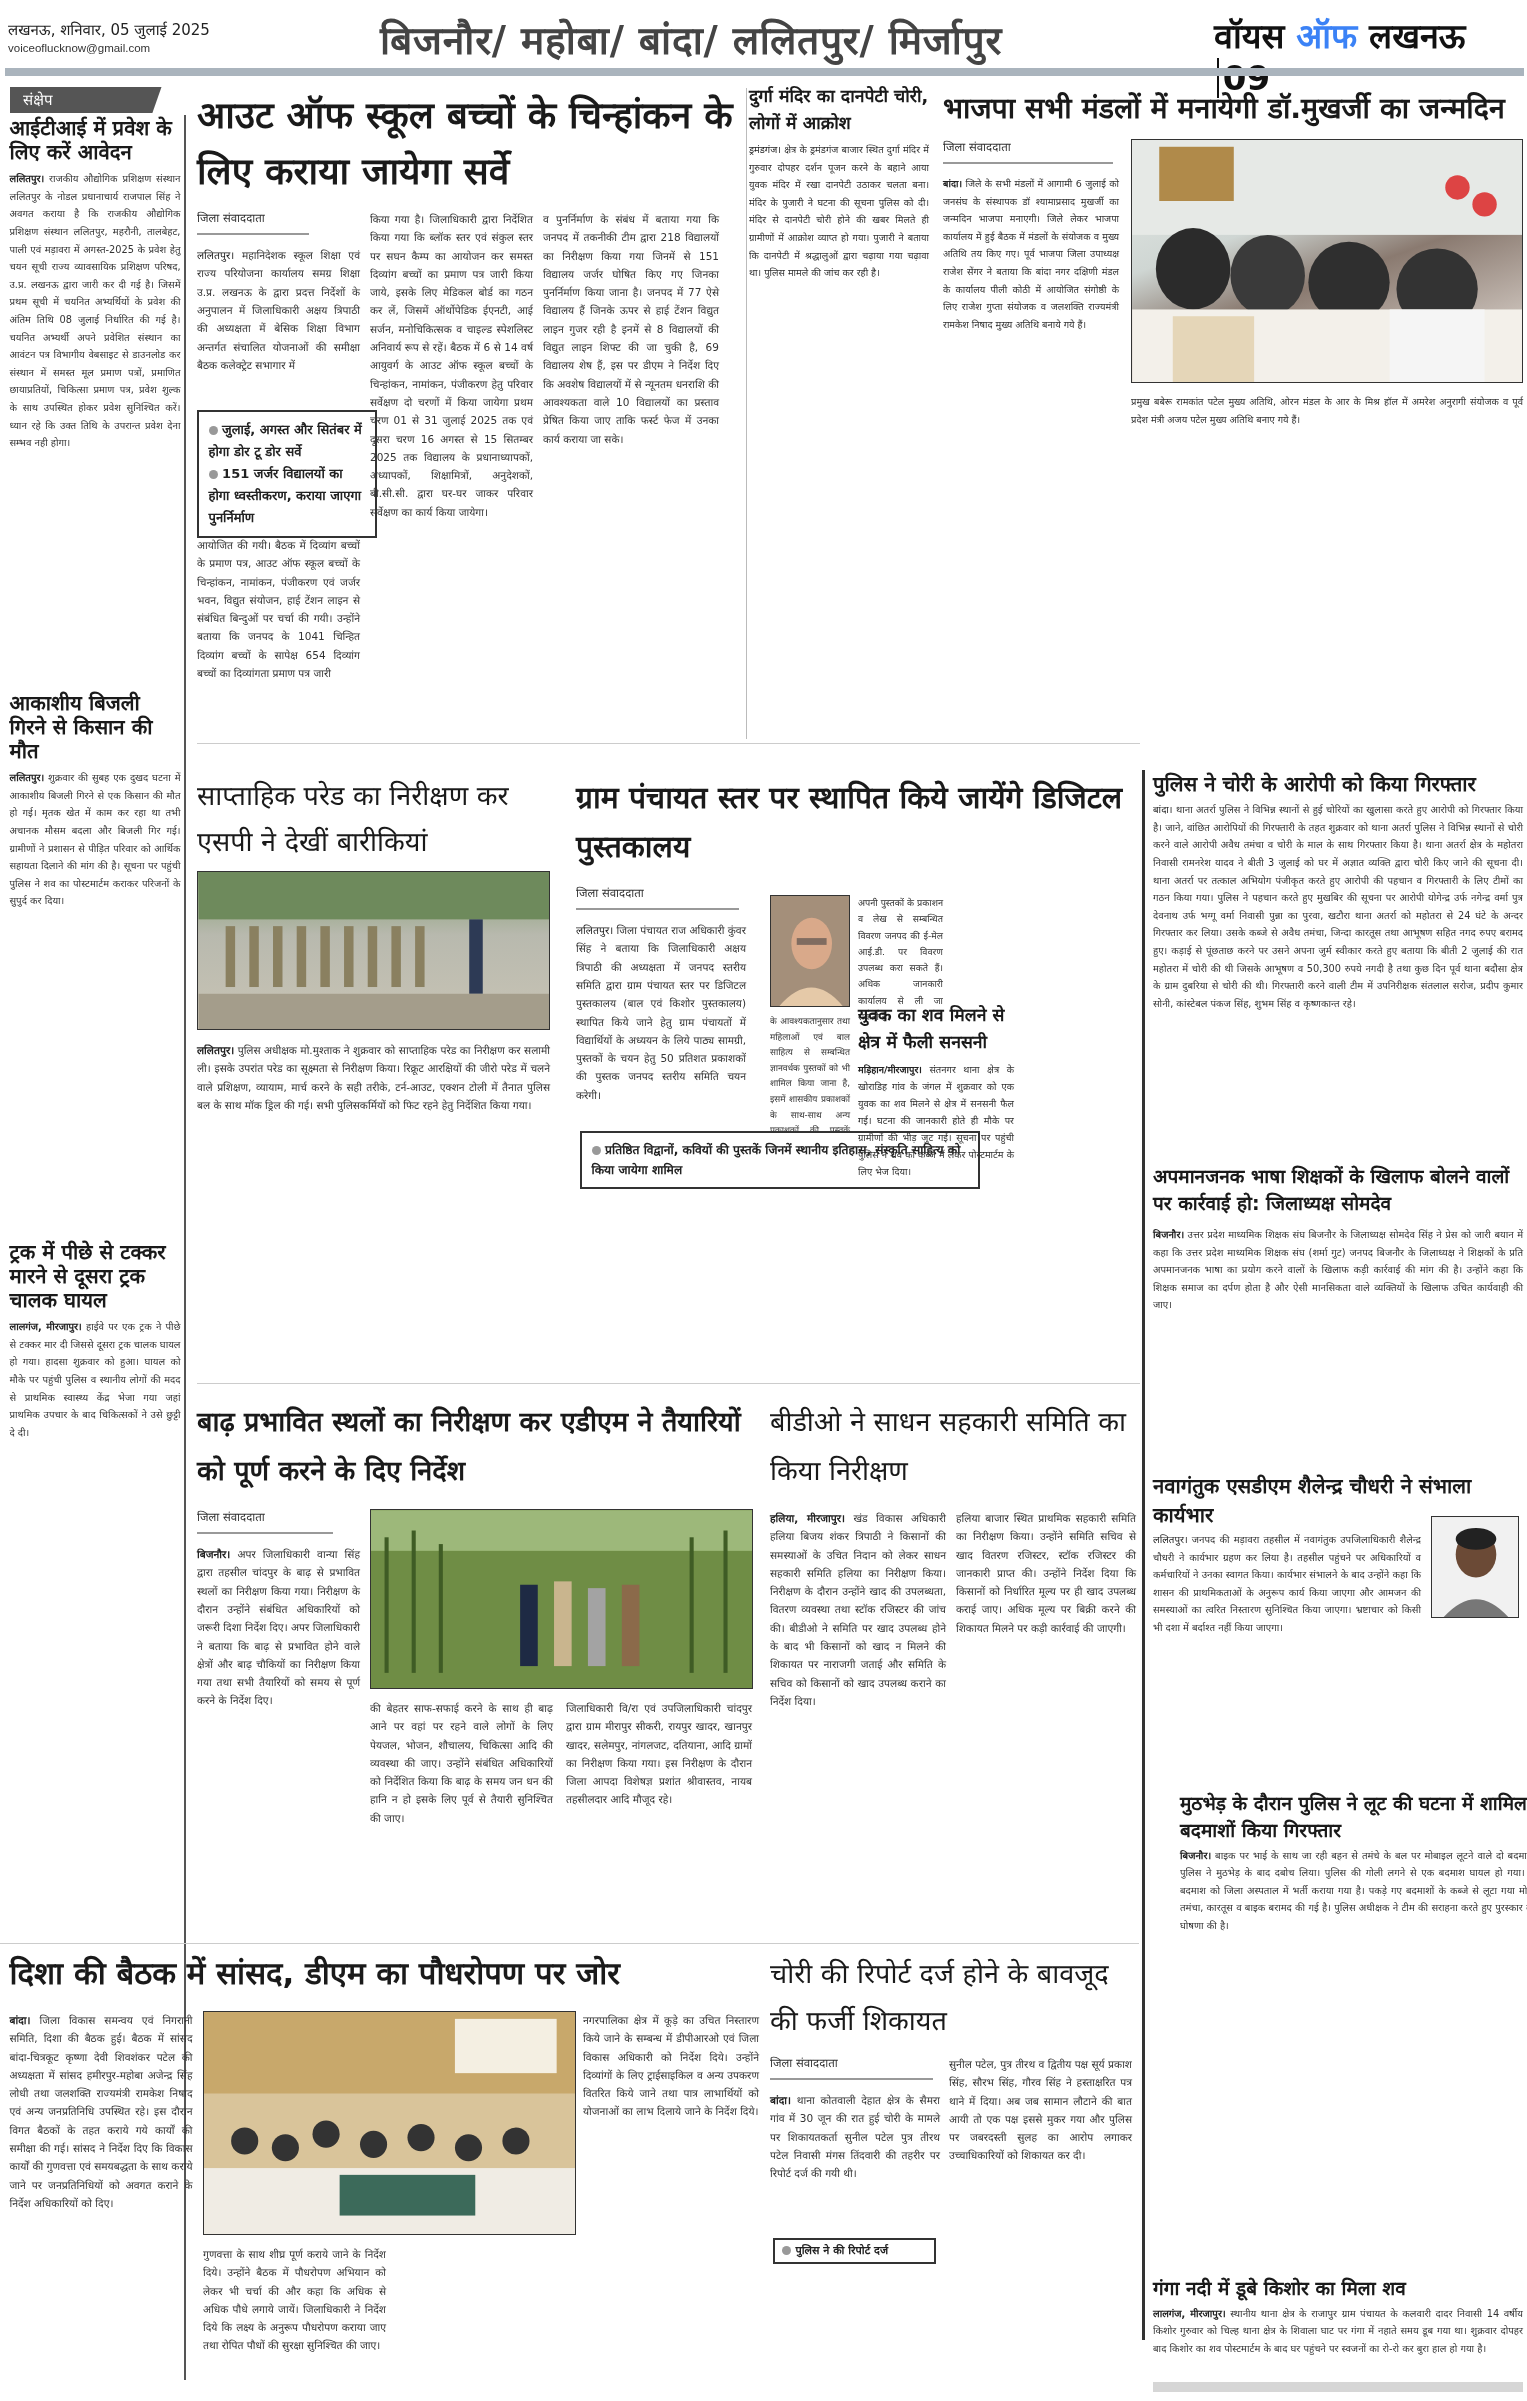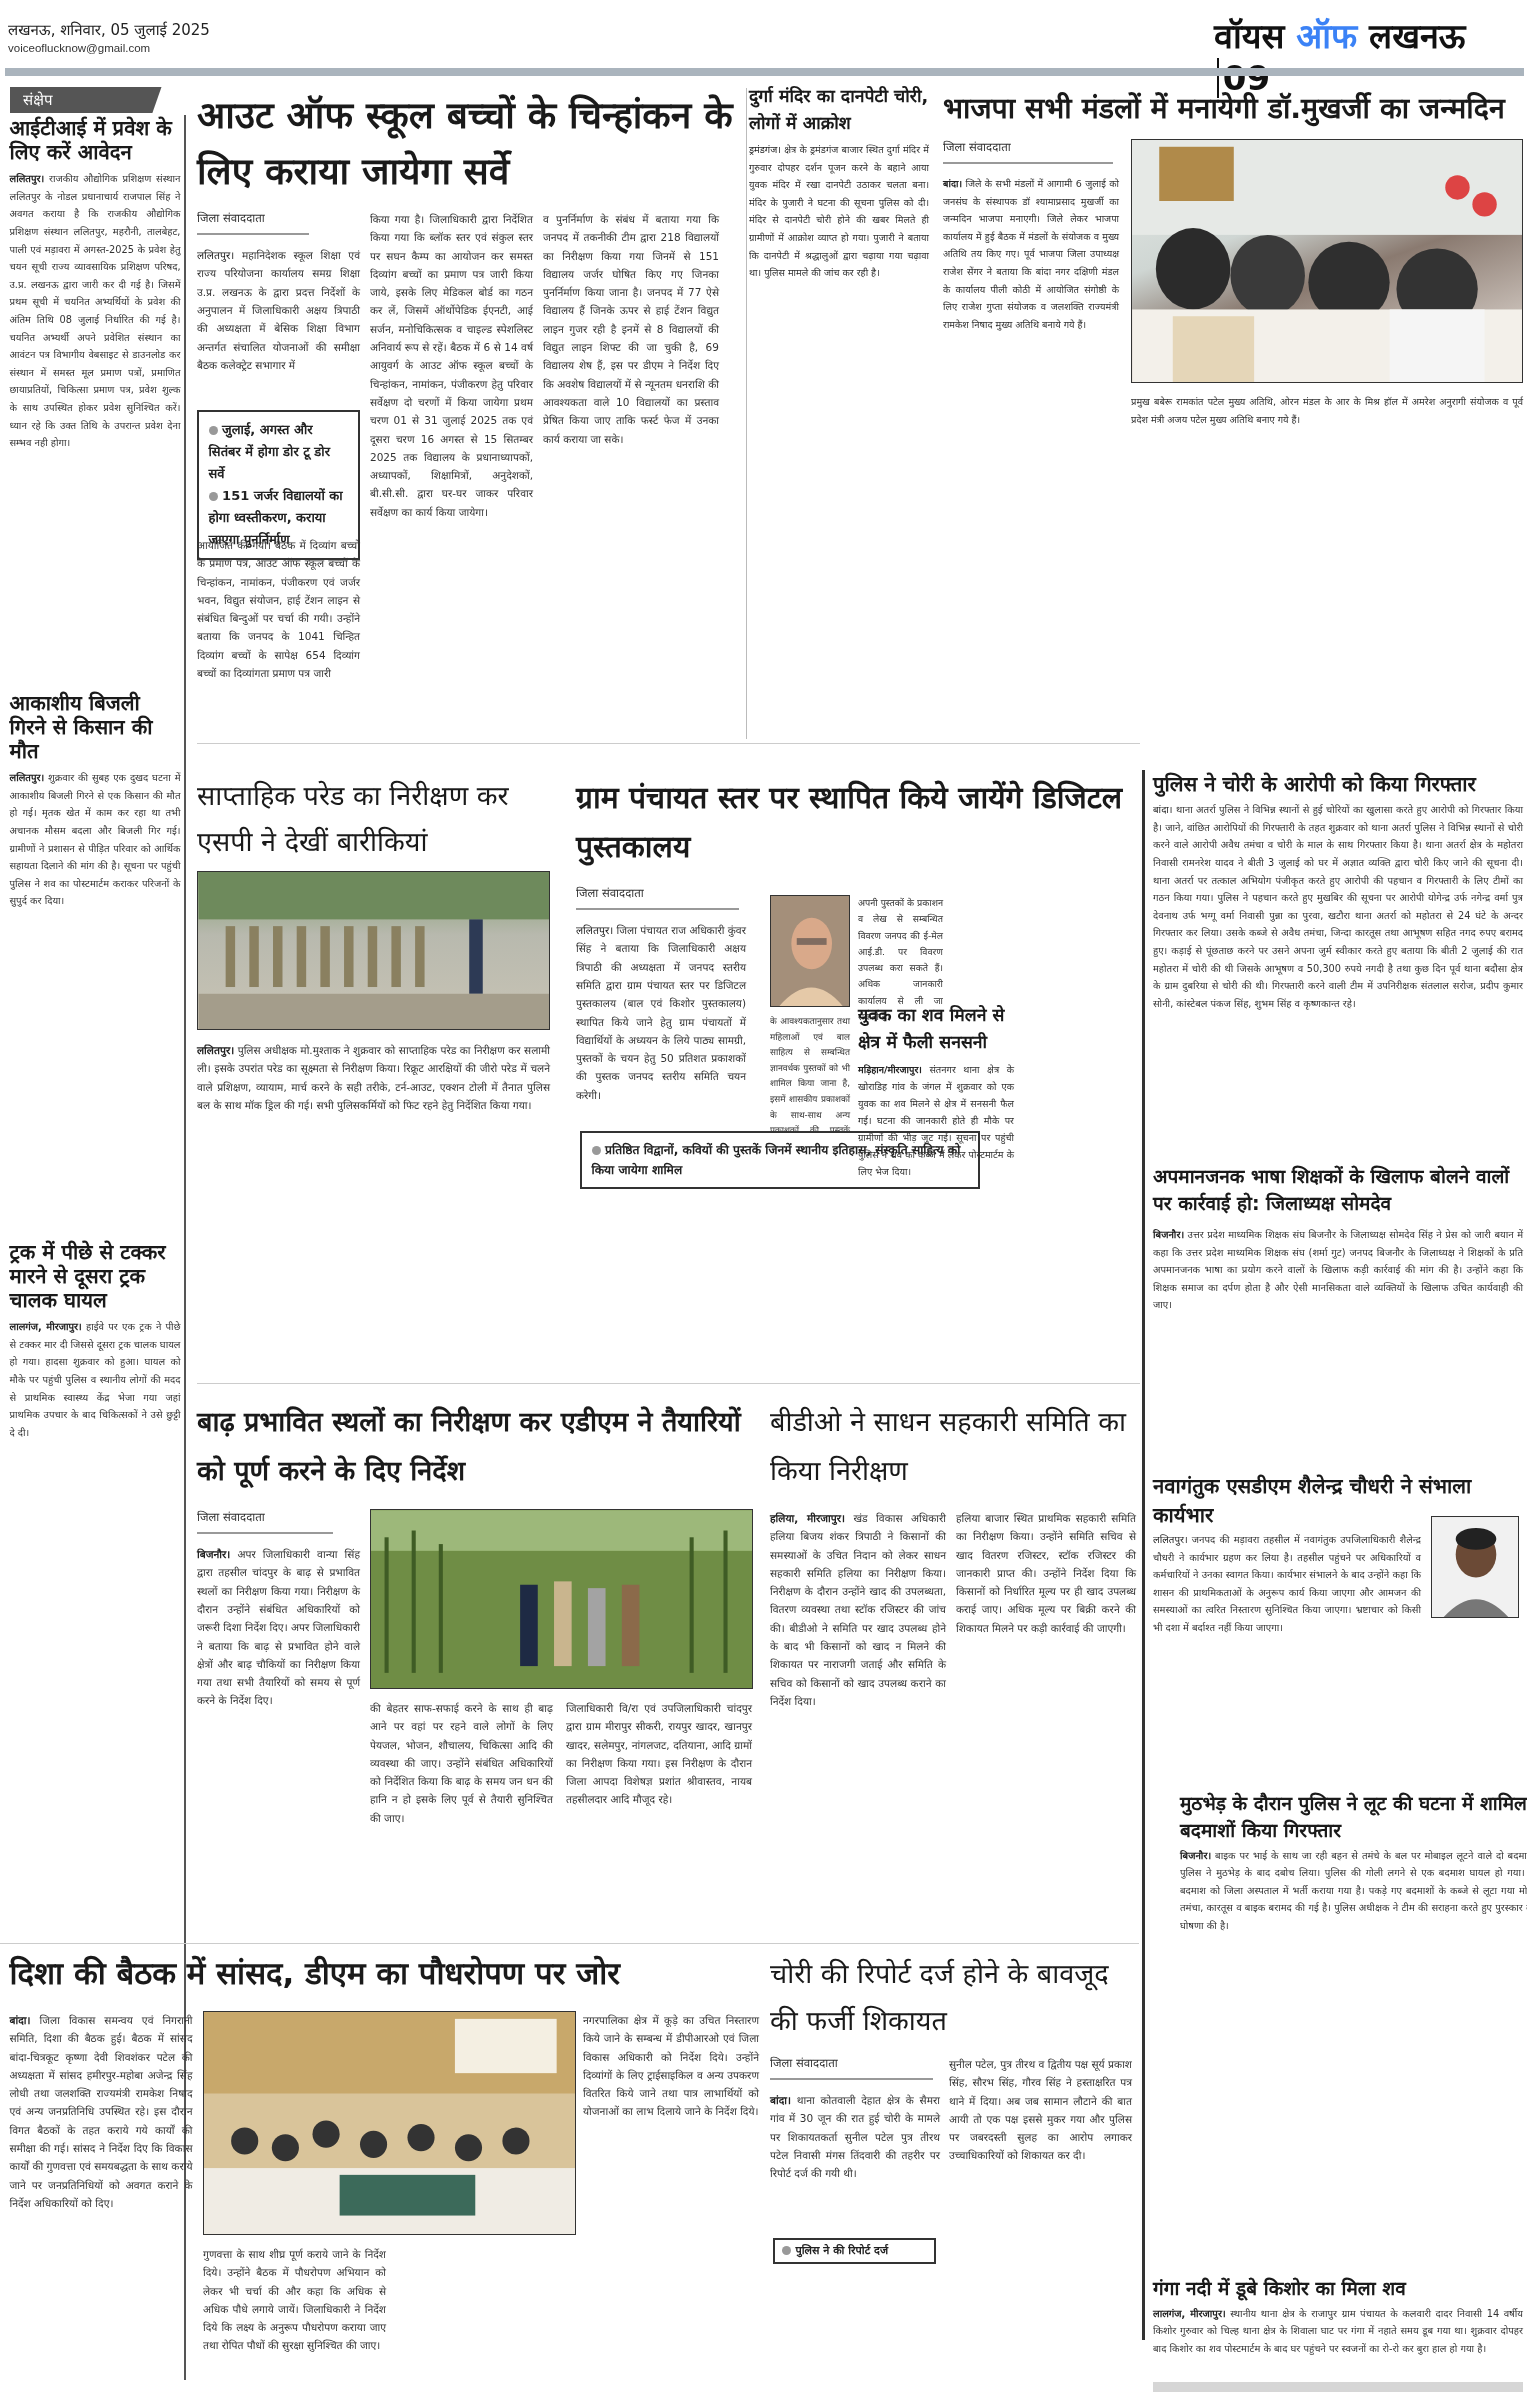--- a/index.html
+++ b/index.html
@@ -27,20 +27,21 @@
   .callout { position: absolute; border: 2px solid #333; background: #fff; padding: 6.8px 9.5px; font-weight: bold; font-size: 15px; line-height: 26px; color: #222; }
   .callout .dot { display: inline-block; width: 9.5px; height: 9.5px; border-radius: 50%; background: #999; margin-right: 4.1px; vertical-align: middle; }
   .sankshep-tab { position: absolute; left: 9.5px; top: 87px; width: 152px; height: 26px; background: #555; clip-path: polygon(0 0, 100% 0, 94% 100%, 0 100%); color: #fff; font-size: 15px; padding-left: 13.6px; line-height: 26px; }
 </style>
 </head>
 <body>
 
 <div class="masthead">
   <div class="mh-date">लखनऊ, शनिवार, 05 जुलाई 2025</div>
   <div class="mh-email">voiceoflucknow@gmail.com</div>
+  <div class="mh-title">बिजनौर/ महोबा/ बांदा/ ललितपुर/ मिर्जापुर</div>
   <div class="mh-brand">
     <span>वॉयस</span>
     <span class="gray">ऑफ</span>
     <span>लखनऊ</span>
     <span class="pg">09</span>
   </div>
   <div class="mh-rule"></div>
 </div>
 
 <div class="sankshep-tab">संक्षेप</div>
@@ -73,21 +74,21 @@
 <div class="box" style="left:197px; top:88px; width:536px;">
   <div class="headline" style="font-size:37px; line-height:56px;">आउट ऑफ स्कूल बच्चों के चिन्हांकन के लिए कराया जायेगा सर्वे</div>
 </div>
 <div class="box" style="left:197px; top:210px; width:163px;">
   <div class="byline" style="width:112px;">जिला संवाददाता</div>
   <div class="col-text">
     <span class="lead" style="font-weight:normal;">ललितपुर।</span>
     <span>महानिदेशक स्कूल शिक्षा एवं राज्य परियोजना कार्यालय समग्र शिक्षा उ.प्र. लखनऊ के द्वारा प्रदत्त निर्देशों के अनुपालन में जिलाधिकारी अक्षय त्रिपाठी की अध्यक्षता में बेसिक शिक्षा विभाग अन्तर्गत संचालित योजनाओं की समीक्षा बैठक कलेक्ट्रेट सभागार में</span>
   </div>
 </div>
-<div class="callout" style="left:197px; top:410px; width:163px; font-size:13px; line-height:22px;">
+<div class="callout" style="left:197px; top:410px; width:180px; font-size:13px; line-height:22px;">
   <div><span class="dot"></span><span>जुलाई, अगस्त और सितंबर में होगा डोर टू डोर सर्वे</span></div>
   <div><span class="dot"></span><span>151 जर्जर विद्यालयों का होगा ध्वस्तीकरण, कराया जाएगा पुनर्निर्माण</span></div>
 </div>
 <div class="box col-text" style="left:197px; top:536px; width:163px;">आयोजित की गयी। बैठक में दिव्यांग बच्चों के प्रमाण पत्र, आउट ऑफ स्कूल बच्चों के चिन्हांकन, नामांकन, पंजीकरण एवं जर्जर भवन, विद्युत संयोजन, हाई टेंशन लाइन से संबंधित बिन्दुओं पर चर्चा की गयी। उन्होंने बताया कि जनपद के 1041 चिन्हित दिव्यांग बच्चों के सापेक्ष 654 दिव्यांग बच्चों का दिव्यांगता प्रमाण पत्र जारी</div>
 <div class="box col-text" style="left:370px; top:210px; width:163px;">किया गया है। जिलाधिकारी द्वारा निर्देशित किया गया कि ब्लॉक स्तर एवं संकुल स्तर पर सघन कैम्प का आयोजन कर समस्त दिव्यांग बच्चों का प्रमाण पत्र जारी किया जाये, इसके लिए मेडिकल बोर्ड का गठन कर लें, जिसमें ऑर्थोपेडिक ईएनटी, आई सर्जन, मनोचिकित्सक व चाइल्ड स्पेशलिस्ट अनिवार्य रूप से रहें। बैठक में 6 से 14 वर्ष आयुवर्ग के आउट ऑफ स्कूल बच्चों के चिन्हांकन, नामांकन, पंजीकरण हेतु परिवार सर्वेक्षण दो चरणों में किया जायेगा प्रथम चरण 01 से 31 जुलाई 2025 तक एवं दूसरा चरण 16 अगस्त से 15 सितम्बर 2025 तक विद्यालय के प्रधानाध्यापकों, अध्यापकों, शिक्षामित्रों, अनुदेशकों, बी.सी.सी. द्वारा घर-घर जाकर परिवार सर्वेक्षण का कार्य किया जायेगा।</div>
 <div class="box col-text" style="left:543px; top:210px; width:176px;">व पुनर्निर्माण के संबंध में बताया गया कि जनपद में तकनीकी टीम द्वारा 218 विद्यालयों का निरीक्षण किया गया जिनमें से 151 विद्यालय जर्जर घोषित किए गए जिनका पुनर्निर्माण किया जाना है। जनपद में 77 ऐसे विद्यालय हैं जिनके ऊपर से हाई टेंशन विद्युत लाइन गुजर रही है इनमें से 8 विद्यालयों की विद्युत लाइन शिफ्ट की जा चुकी है, 69 विद्यालय शेष हैं, इस पर डीएम ने निर्देश दिए कि अवशेष विद्यालयों में से न्यूनतम धनराशि की आवश्यकता वाले 10 विद्यालयों का प्रस्ताव प्रेषित किया जाए ताकि फर्स्ट फेज में उनका कार्य कराया जा सके।</div>
 
 <div class="vrule" style="left:746px; top:88px; height:651px; width:0.7px; background:#bbb;"></div>
 <div class="box" style="left:749px; top:83px; width:180px;">
   <div class="headline" style="font-size:17.6px; line-height:27px; margin-bottom:4.1px;">दुर्गा मंदिर का दानपेटी चोरी, लोगों में आक्रोश</div>

